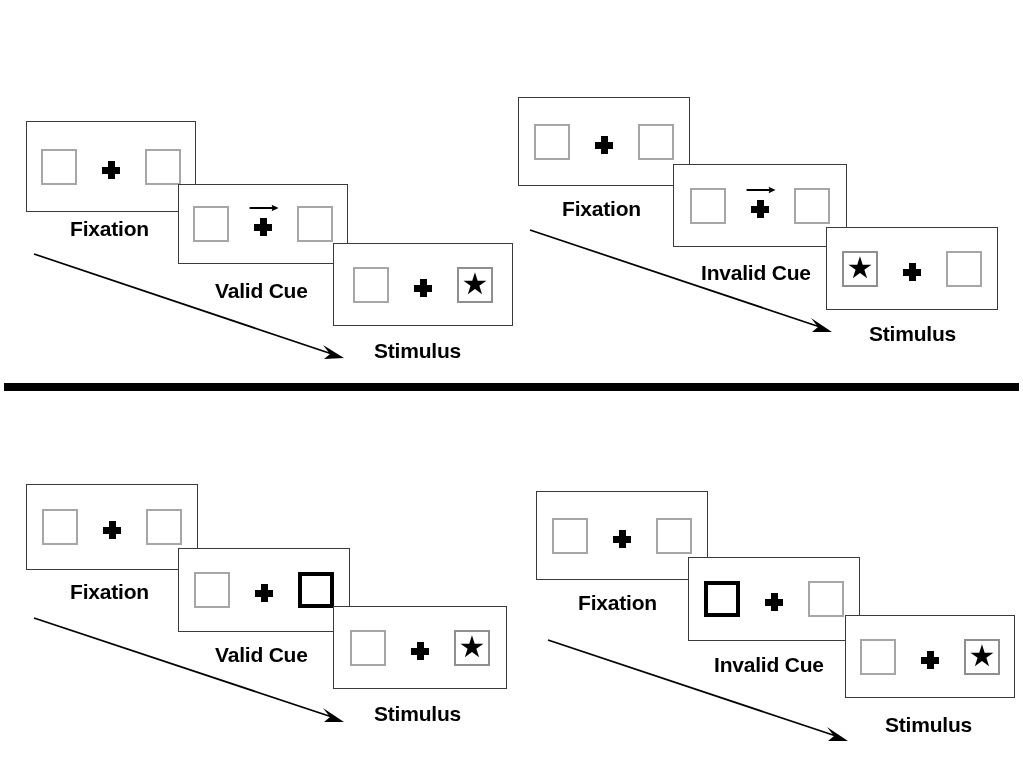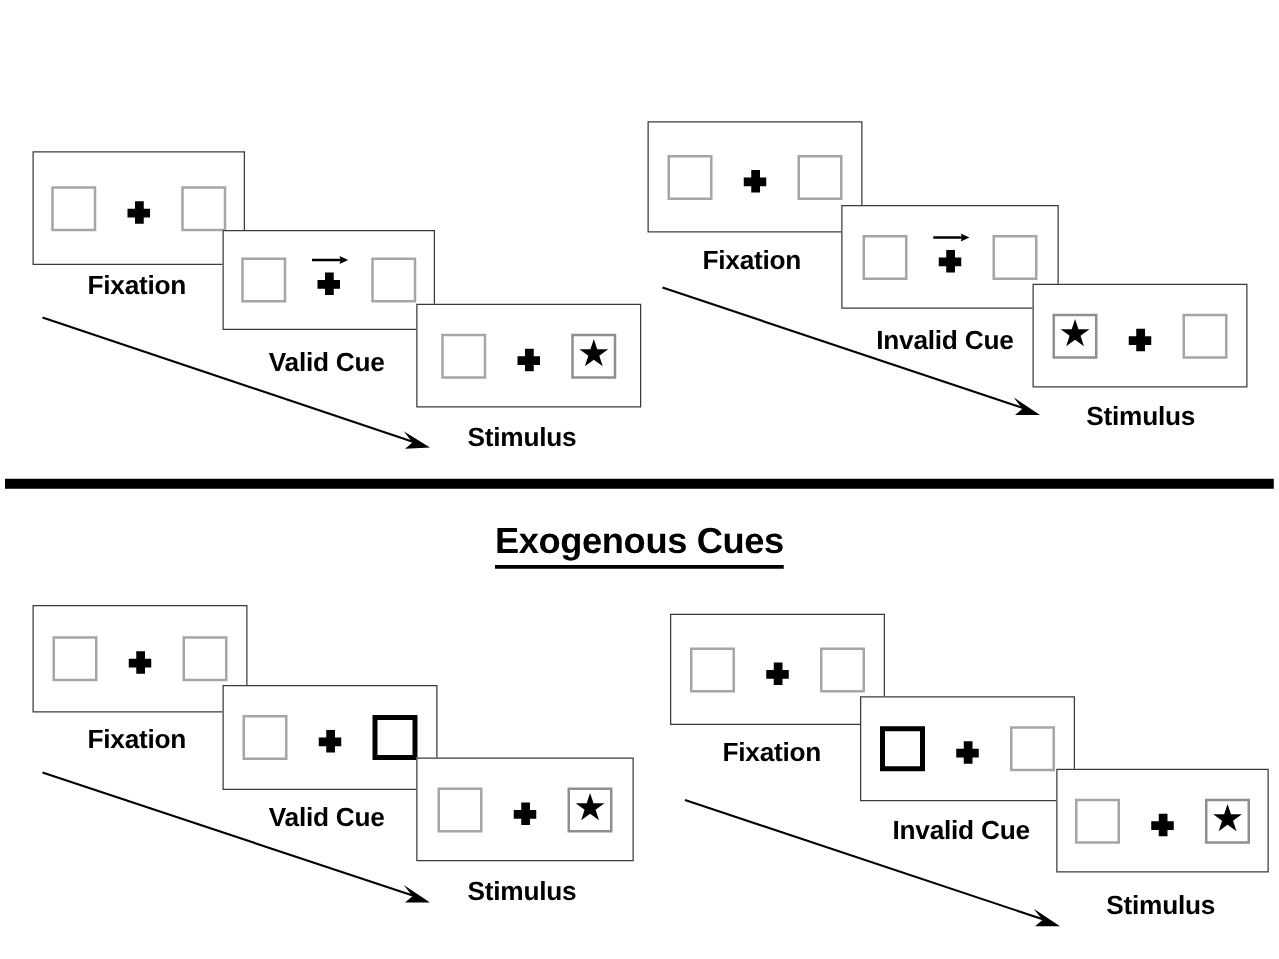--- a/index.html
+++ b/index.html
@@ -249,23 +249,20 @@
   </div>
   <div class="caption" style="left:869px; top:322px;">Stimulus</div>
 
   <svg class="flow-arrow" style="left:522px; top:222px; width:320px; height:125px; z-index:2;" viewBox="0 0 320 125">
     <line x1="8" y1="8" x2="298" y2="105" stroke="#000" stroke-width="1.7"></line>
     <polygon points="310,110 289,96 296,105 290,110" fill="#000"></polygon>
   </svg>
 
   <div class="divider" style="top:383px;"></div>
 
-  <div class="section-title" style="top:417px;">
-    <span>Exogenous Cues</span>
-  </div>
 
   <div class="frame" style="left:26px; top:484px; width:172px; height:86px; z-index:3;">
     <div class="frame-inner">
       <div class="pbox"></div>
       <div class="gap"></div>
       <div class="center-col">
         <div class="cross"></div>
       </div>
       <div class="gap"></div>
       <div class="pbox"></div>

